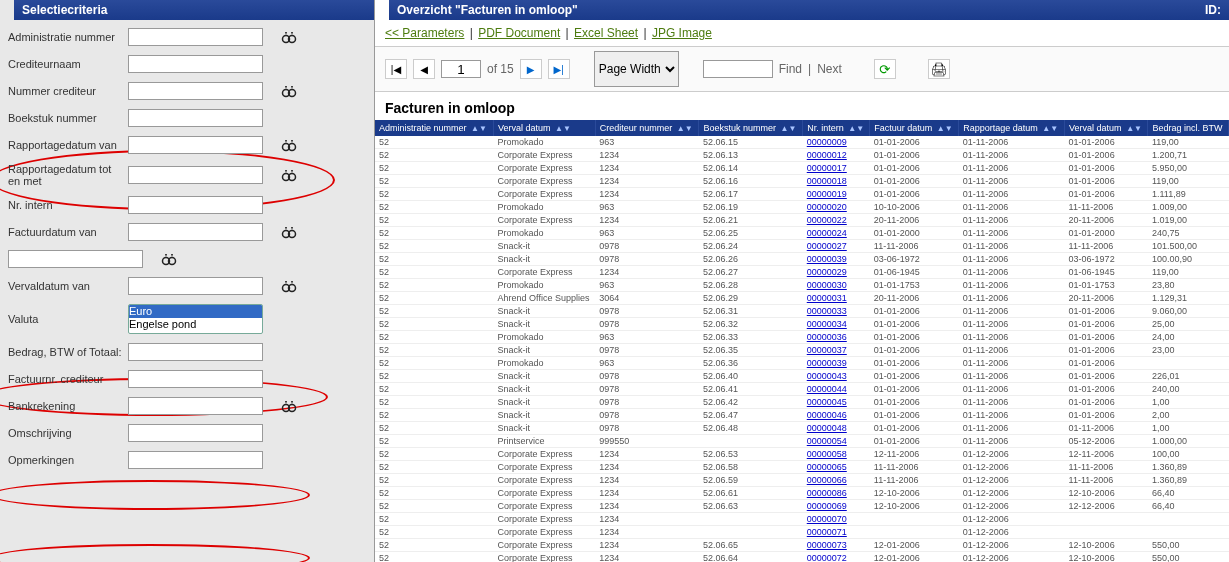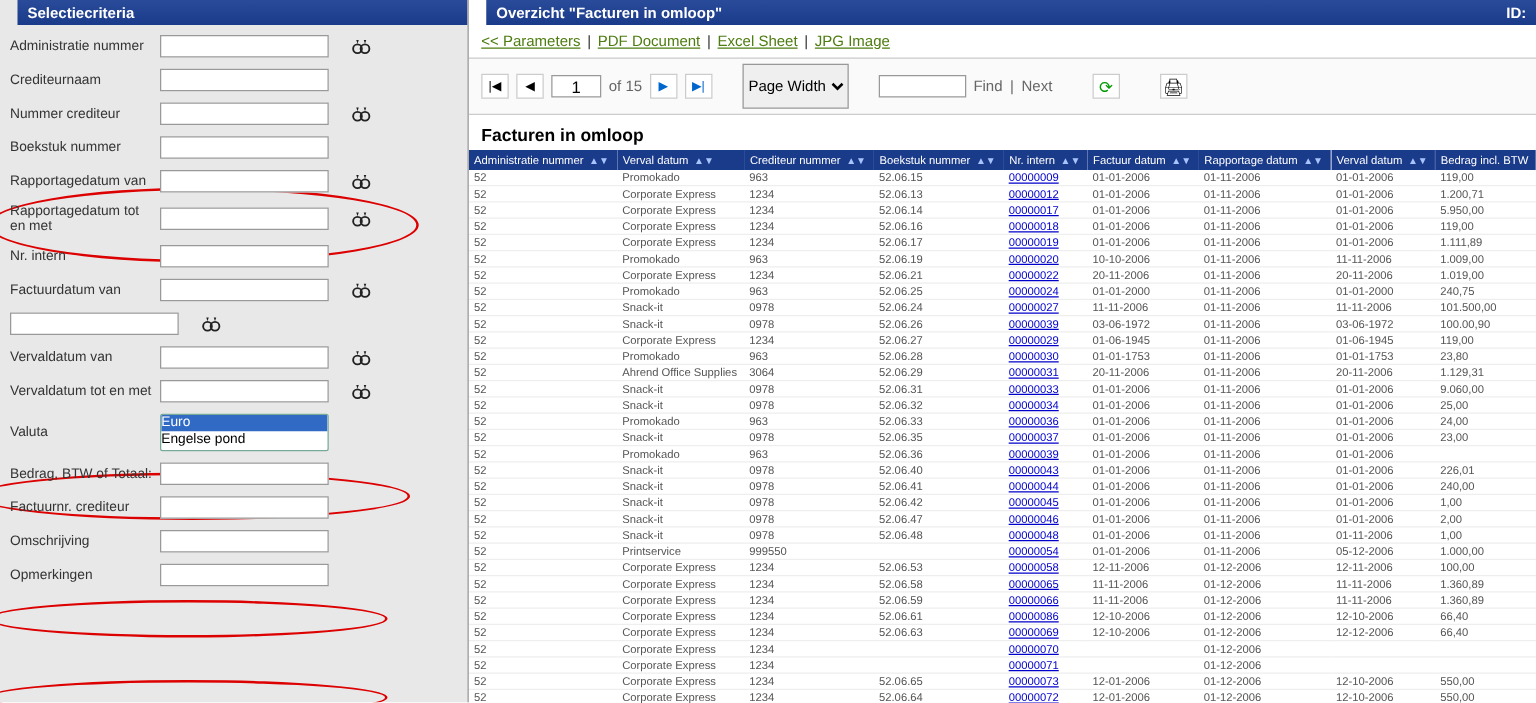--- a/index.html
+++ b/index.html
@@ -114,42 +114,42 @@
       <div class="form-row">
         <div class="form-label">Vervaldatum van</div>
         <input class="form-input" style="">
         <span class="binoc"><svg viewBox="0 0 16 14">
             <circle cx="5" cy="9" r="3.5" fill="none" stroke="#222" stroke-width="1.5"></circle>
             <circle cx="11" cy="9" r="3.5" fill="none" stroke="#222" stroke-width="1.5"></circle>
             <path d="M5 5 L4 2 L6 2 Z M11 5 L10 2 L12 2 Z" fill="#222"></path>
           </svg></span>
       </div>
       <div class="form-row">
-        <div class="form-label">Vervaldatum tot en met</div>
-        <input class="form-input" style="">
-        <span class="binoc"><svg viewBox="0 0 16 14">
-            <circle cx="5" cy="9" r="3.5" fill="none" stroke="#222" stroke-width="1.5"></circle>
-            <circle cx="11" cy="9" r="3.5" fill="none" stroke="#222" stroke-width="1.5"></circle>
-            <path d="M5 5 L4 2 L6 2 Z M11 5 L10 2 L12 2 Z" fill="#222"></path>
-          </svg></span>
-      </div>
-      <div class="form-row">
         <div class="form-label">Valuta</div>
         <select class="form-select" size="2">
           <option class="sel">Euro</option>
           <option>Engelse pond</option>
         </select>
       </div>
       <div class="form-row">
         <div class="form-label">Bedrag, BTW of Totaal:</div>
         <input class="form-input" style="">
       </div>
       <div class="form-row">
         <div class="form-label">Factuurnr. crediteur</div>
         <input class="form-input" style="">
+      </div>
+      <div class="form-row">
+        <div class="form-label">Bankrekening</div>
+        <input class="form-input" style="">
+        <span class="binoc"><svg viewBox="0 0 16 14">
+            <circle cx="5" cy="9" r="3.5" fill="none" stroke="#222" stroke-width="1.5"></circle>
+            <circle cx="11" cy="9" r="3.5" fill="none" stroke="#222" stroke-width="1.5"></circle>
+            <path d="M5 5 L4 2 L6 2 Z M11 5 L10 2 L12 2 Z" fill="#222"></path>
+          </svg></span>
       </div>
       <div class="form-row">
         <div class="form-label">Omschrijving</div>
         <input class="form-input" style="">
       </div>
       <div class="form-row">
         <div class="form-label">Opmerkingen</div>
         <input class="form-input" style="">
       </div>
     </div>

